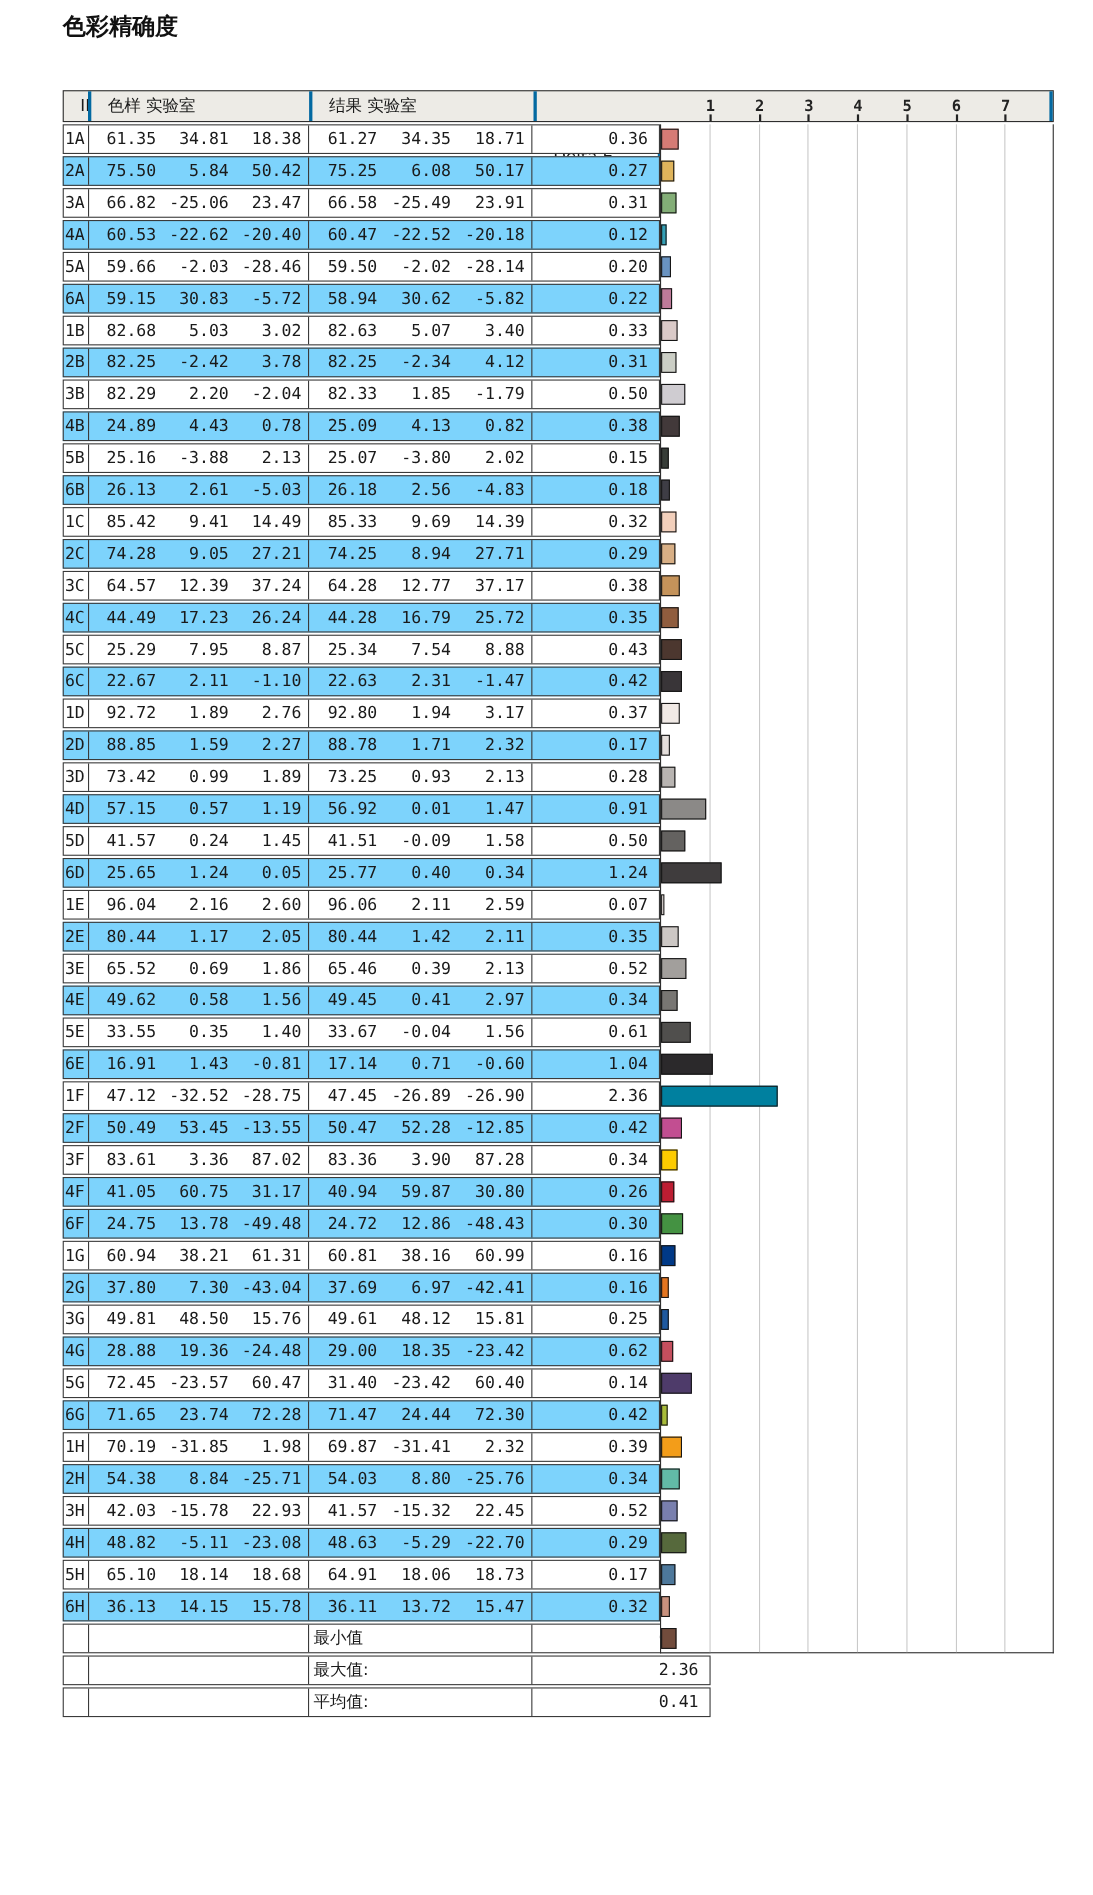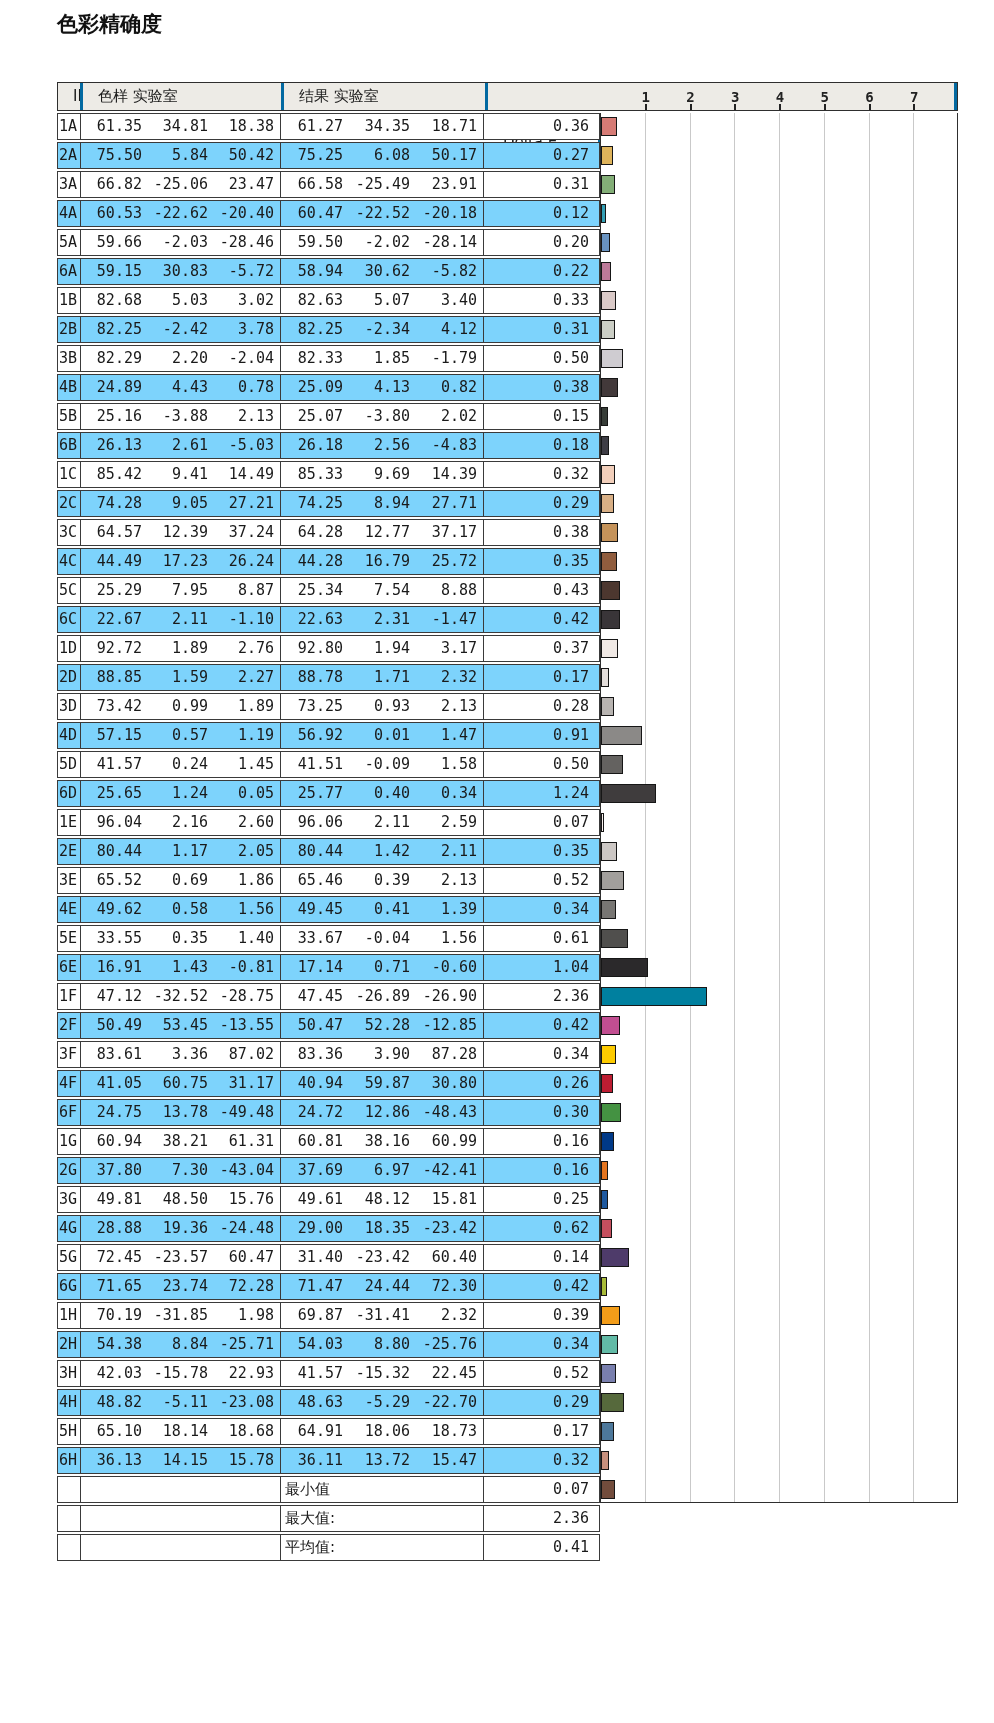--- a/index.html
+++ b/index.html
@@ -38,21 +38,21 @@
   .c-de{flex:1;text-align:right;padding-right:10px;}
   
   .chart{position:absolute;left:543px;top:0;width:358px;box-sizing:border-box;
          border-left:1px solid #2e2e2e;border-right:1px solid #2e2e2e;
          border-bottom:1px solid #2e2e2e;background:#fff;}
   .gridline{position:absolute;top:0;bottom:0;width:1px;background:#c9c9c9;}
   .bar{position:absolute;height:19px;box-sizing:border-box;border:1px solid #161616;
        min-width:3px;}
   
   .summary{margin-top:0;}
-  .srow{display:flex;width:543px;height:27px;box-sizing:border-box;margin-bottom:2px;
+  .srow{display:flex;width:589px;height:27px;box-sizing:border-box;margin-bottom:2px;
         border:1px solid #3a3a3a;background:#fff;font-size:15px;line-height:25px;}
   .s-id{width:23px;border-right:1px solid #3a3a3a;}
   .s-sample{width:200px;border-right:1px solid #3a3a3a;}
   .s-label{width:203px;border-right:1px solid #3a3a3a;padding-left:4px;box-sizing:border-box;
         font-family:"DejaVu Sans","Liberation Sans",sans-serif;}
   .s-value{flex:1;text-align:right;padding-right:10px;}
 </style>
 </head>
 <body>
 
@@ -466,21 +466,21 @@
           <div class="row alt">
             <span class="cell c-id">4E</span>
             <span class="cell c-grp sample">
               <span class="cell c-num">49.62</span>
               <span class="cell c-num">0.58</span>
               <span class="cell c-num">1.56</span>
             </span>
             <span class="cell c-grp result">
               <span class="cell c-num">49.45</span>
               <span class="cell c-num">0.41</span>
-              <span class="cell c-num">1.39</span>
+              <span class="cell c-num">2.97</span>
             </span>
             <span class="cell c-de">0.34</span>
           </div>
           <div class="row">
             <span class="cell c-id">5E</span>
             <span class="cell c-grp sample">
               <span class="cell c-num">33.55</span>
               <span class="cell c-num">0.35</span>
               <span class="cell c-num">1.40</span>
             </span>

